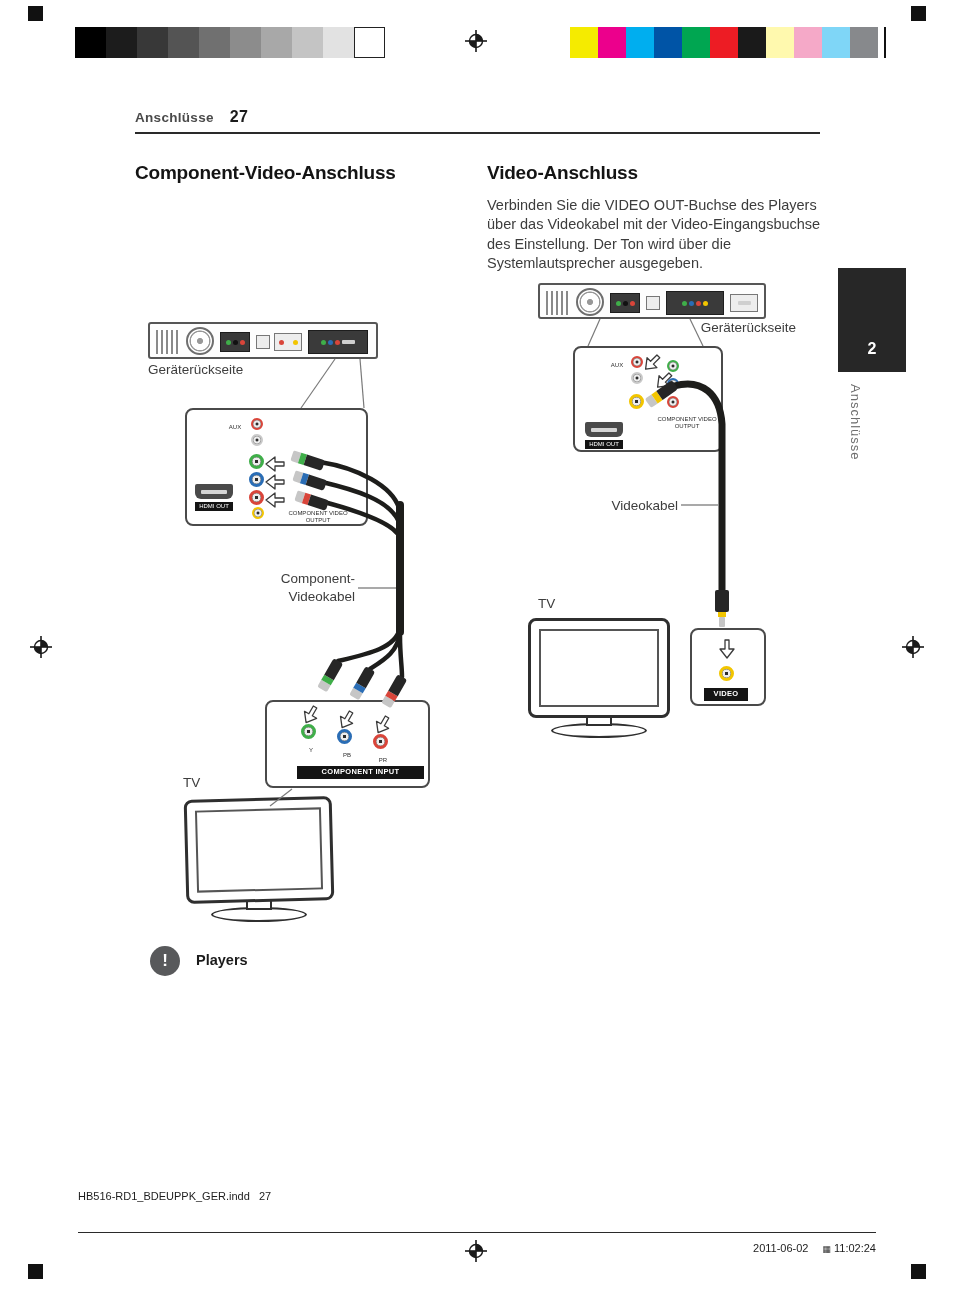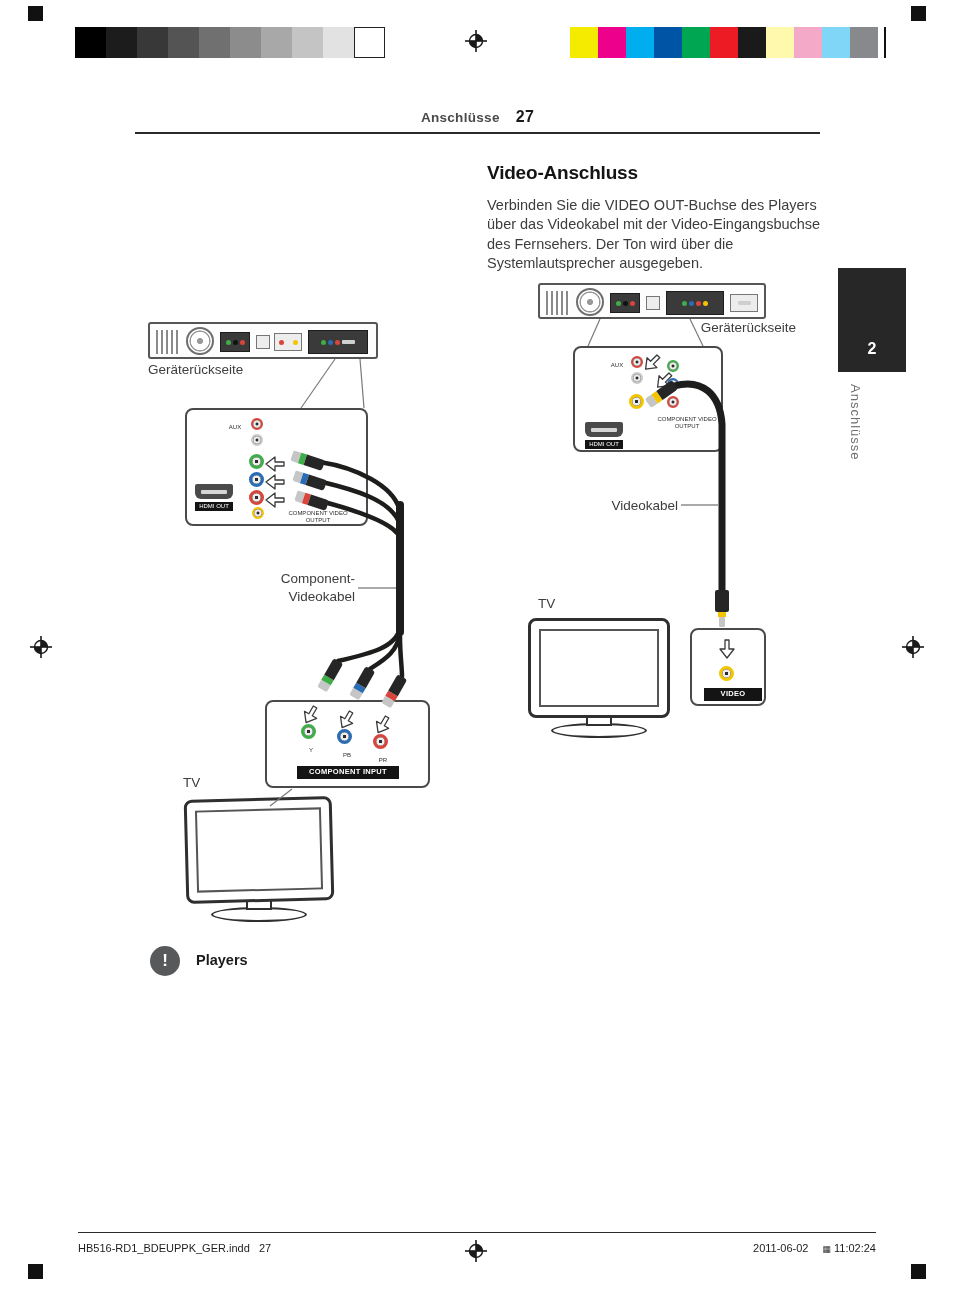--- a/index.html
+++ b/index.html
@@ -11,21 +11,21 @@
   .overlay{left:0;top:0;z-index:5;pointer-events:none}
 
   
   .bar{display:flex;z-index:2}
   .gray-bar .cell{width:31px;height:31px}
   .gray-bar .cell:last-child{border:1px solid #222}
   .color-bar .cell{width:28px;height:31px}
   .vline{background:#111;z-index:2}
 
   
-  .header-row{font-size:13.5px;font-weight:bold;color:#4a4a4a;text-align:center;letter-spacing:.3px}
+  .header-row{font-size:13.5px;font-weight:bold;color:#4a4a4a;text-align:left;letter-spacing:.3px}
   .header-row .pagenum{font-size:16px;color:#1b1b1b;margin-left:16px}
   .rule{background:#2a2a2a}
   .footer-text{font-size:11px;color:#1d1d1d}
   .pre{white-space:pre}
   .footer-right{text-align:right}
   .time-prefix{font-size:9px;margin:0 3px 0 14px;color:#333}
 
   
   .sec-title{font-size:19px;font-weight:bold;color:#141414;letter-spacing:-.2px}
   .body-text{font-size:14.5px;line-height:1.34;color:#3d3d3d}
@@ -178,20 +178,21 @@
     <div class="cell" style="background: rgb(127, 214, 247);"></div>
     <div class="cell" style="background: rgb(135, 137, 140);"></div>
   </div>
   <div class="vline abs" style="left:884px;top:27px;width:2px;height:31px"></div>
 
   <div class="header-row abs" style="left:135px;top:108px;width:685px">
     <span>Anschlüsse</span><span class="pagenum">27</span>
   </div>
   <div class="rule abs" style="left:135px;top:132px;width:685px;height:1.5px"></div>
 
+  <h1 class="sec-title abs" style="left:135px;top:162px">Component-Video-Anschluss</h1>
 
   <div class="device abs" style="left:148px;top:322px;width:230px;height:37px">
     <div class="vent" style="left:6px;top:6px;width:24px;height:24px"></div>
     <div class="fan" style="left:36px;top:3px;width:28px;height:28px"></div>
     <div class="dblock dark" style="left:70px;top:8px;width:30px;height:20px">
       <span class="dot" style="background:#3fae49"></span>
         <span class="dot" style="background:#111"></span>
         <span class="dot" style="background:#d9453a"></span>
     </div>
     <div class="dblock" style="left:106px;top:11px;width:14px;height:14px"></div>
@@ -261,35 +262,35 @@
       <span class="pbody"></span>
     </div>
 
   <div class="diagram-box abs" style="left:265px;top:700px;width:165px;height:88px">
     <span class="rca g" style="left:34px;top:22px"></span>
     <span class="rca b" style="left:70px;top:27px"></span>
     <span class="rca r" style="left:106px;top:32px"></span>
     <span class="minitext" style="left:36px;top:45px;width:16px">Y</span>
     <span class="minitext" style="left:72px;top:50px;width:16px">PB</span>
     <span class="minitext" style="left:108px;top:55px;width:16px">PR</span>
-    <div class="minibar big" style="left:30px;top:64px;width:102px">COMPONENT INPUT</div>
+    <div class="minibar big" style="left:30px;top:64px;width:127px">COMPONENT INPUT</div>
   </div>
 
   <div class="small-label abs" style="left:183px;top:775px">TV</div>
   <div class="tv abs" style="left:185px;top:798px;width:148px;height:104px;transform:rotate(-1.5deg)">
     <div class="screen"></div>
   </div>
   <div class="tv-neck abs" style="left:246px;top:900px;width:26px;height:10px"></div>
   <div class="tv-base abs" style="left:211px;top:907px;width:96px;height:15px"></div>
 
   <div class="note-icon abs" style="left:150px;top:946px">!</div>
   <div class="note-title abs" style="left:190px;top:952px">Players</div>
 
   <h1 class="sec-title abs" style="left:487px;top:162px">Video-Anschluss</h1>
-  <p class="body-text abs" style="left:487px;top:196px;width:340px">Verbinden Sie die VIDEO OUT-Buchse des Players über das Videokabel mit der Video-Eingangsbuchse des Fernsehers. Der Ton wird über die Systemlautsprecher ausgegeben.</p>
+  <p class="body-text abs" style="left:487px;top:196px;width:340px">Verbinden Sie die VIDEO OUT-Buchse des Players über das Videokabel mit der Video-Eingangsbuchse des Einstellung. Der Ton wird über die Systemlautsprecher ausgegeben.</p>
 
   <div class="device abs" style="left:538px;top:283px;width:228px;height:36px">
     <div class="vent" style="left:6px;top:6px;width:24px;height:24px"></div>
     <div class="fan" style="left:36px;top:3px;width:28px;height:28px"></div>
     <div class="dblock dark" style="left:70px;top:8px;width:30px;height:20px">
       <span class="dot" style="background:#3fae49"></span>
         <span class="dot" style="background:#111"></span>
         <span class="dot" style="background:#d9453a"></span>
     </div>
     <div class="dblock" style="left:106px;top:11px;width:14px;height:14px"></div>
@@ -329,27 +330,27 @@
 
   <div class="small-label abs" style="left:538px;top:596px">TV</div>
   <div class="tv abs" style="left:528px;top:618px;width:142px;height:100px">
     <div class="screen"></div>
   </div>
   <div class="tv-neck abs" style="left:586px;top:716px;width:26px;height:10px"></div>
   <div class="tv-base abs" style="left:551px;top:723px;width:96px;height:15px"></div>
 
   <div class="diagram-box abs" style="left:690px;top:628px;width:76px;height:78px">
     <span class="rca y" style="left:27px;top:36px"></span>
-    <div class="minibar big" style="left:12px;top:58px;width:58px">VIDEO</div>
+    <div class="minibar big" style="left:12px;top:58px;width:44px">VIDEO</div>
   </div>
 
   <div class="side-tab abs" style="left: 838px; top: 268px; width: 68px; height: 104px; background: rgb(39, 39, 39);">
     <span>2</span>
   </div>
   <div class="v-label abs" style="left:848px;top:384px;height:120px">Anschlüsse</div>
 
   <div class="rule abs" style="left:78px;top:1232px;width:798px;height:1px"></div>
-  <div class="footer-text pre abs" style="left:78px;top:1242px">HB516-RD1_BDEUPPK_GER.indd   27</div>
+  <div class="footer-text pre abs" style="left:78px;top:1190px">HB516-RD1_BDEUPPK_GER.indd   27</div>
   <div class="footer-text footer-right abs" style="left:560px;top:1242px;width:316px">
     <span>2011-06-02</span><span class="time-prefix">▦</span><span>11:02:24</span>
   </div>
 
 </div>
 
 </body></html>

